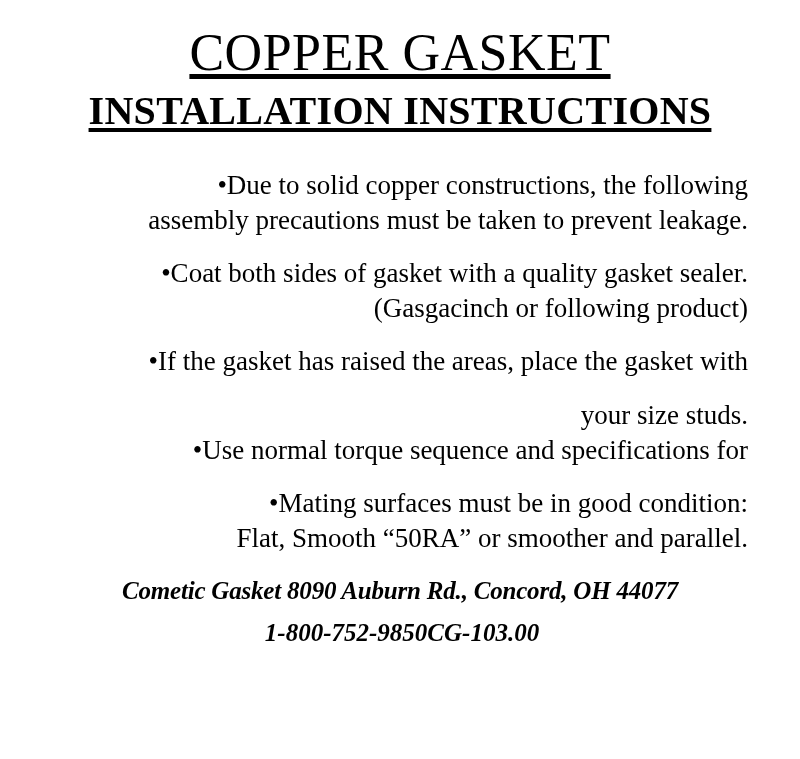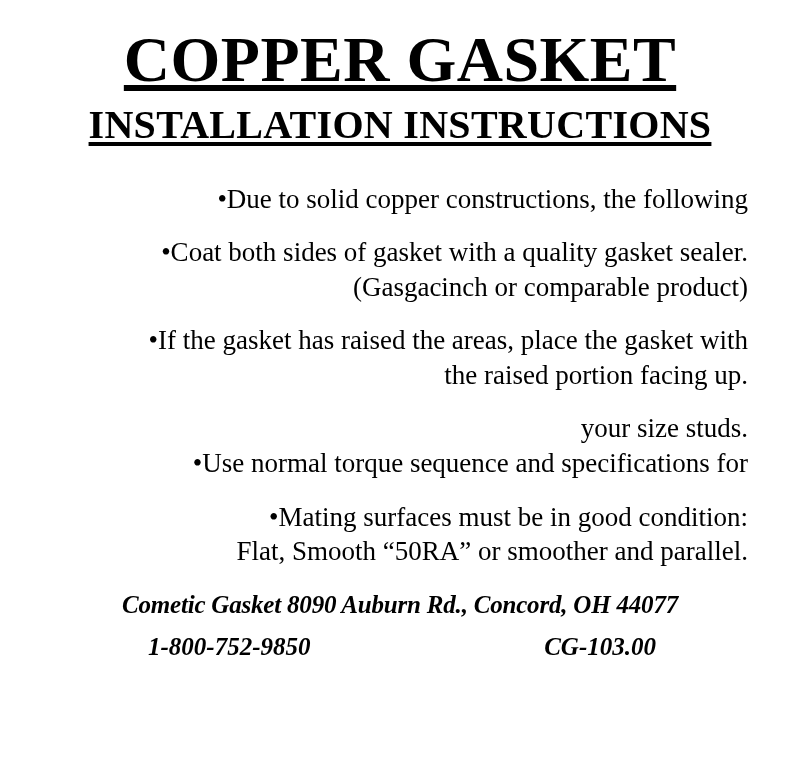--- a/index.html
+++ b/index.html
@@ -19,22 +19,22 @@
     width: 800px;
     height: 759px;
     box-sizing: border-box;
     padding: 0;
   }
   .title-block {
     text-align: center;
     margin-top: 24px;
   }
   .title-line-1 {
-    font-size: 64px;
-    font-weight: bold;
+    font-size: 52px;
+    font-weight: normal;
     letter-spacing: 0.5px;
     line-height: 1.12;
     text-decoration: underline;
     text-underline-offset: 4px;
     display: inline-block;
   }
   .title-line-2 {
     font-size: 40px;
     font-weight: bold;
     letter-spacing: 0.3px;
@@ -64,21 +64,21 @@
     font-weight: bold;
     font-size: 25px;
   }
   .footer-line-1 {
     text-align: center;
     letter-spacing: -0.2px;
   }
   .footer-line-2 {
     margin-top: 14px;
     display: flex;
-    justify-content: space-between;
+    justify-content: center;
     padding: 0 92px 0 96px;
     box-sizing: border-box;
   }
 </style>
 </head>
 <body>
 
 <div class="page">
 
   <div class="title-block">
@@ -87,30 +87,30 @@
     </div>
     <div>
       <span class="title-line-2">INSTALLATION INSTRUCTIONS</span>
     </div>
   </div>
 
   <div class="body-block">
 
     <div class="para">
       <span class="ln">•Due to solid copper constructions, the following</span>
+      <span class="ln">assembly precautions must be taken to prevent leakage.</span>
     </div>
 
     <div class="para">
       <span class="ln">•Coat both sides of gasket with a quality gasket sealer.</span>
-      <span class="ln">(Gasgacinch or comparable product)</span>
+      <span class="ln">(Gasgacinch or following product)</span>
     </div>
 
     <div class="para">
       <span class="ln">•If the gasket has raised the areas, place the gasket with</span>
-      <span class="ln">the raised portion facing up.</span>
     </div>
 
     <div class="para">
       <span class="ln">your size studs.</span>
       <span class="ln">•Use normal torque sequence and specifications for</span>
     </div>
 
     <div class="para">
       <span class="ln">•Mating surfaces must be in good condition:</span>
       <span class="ln">Flat, Smooth “50RA” or smoother and parallel.</span>

